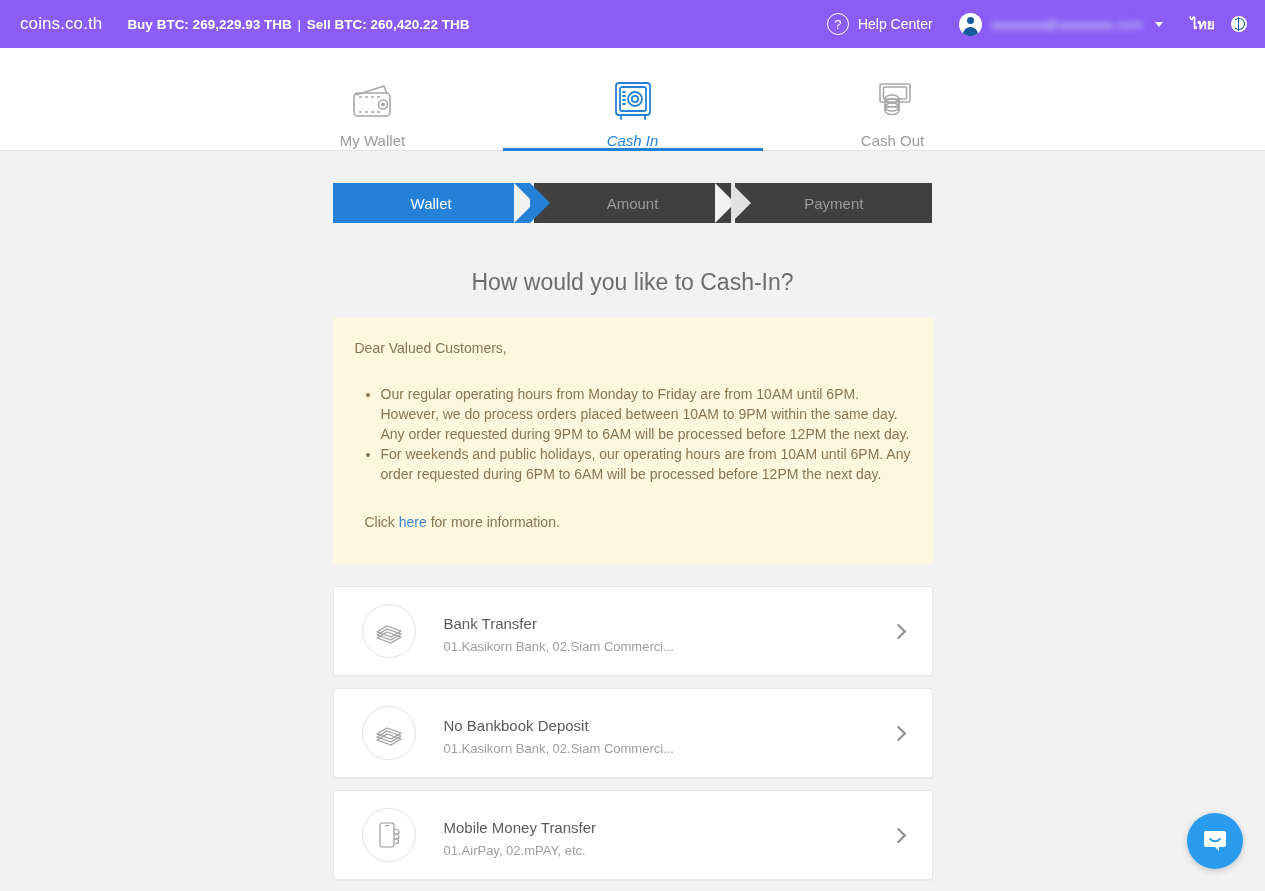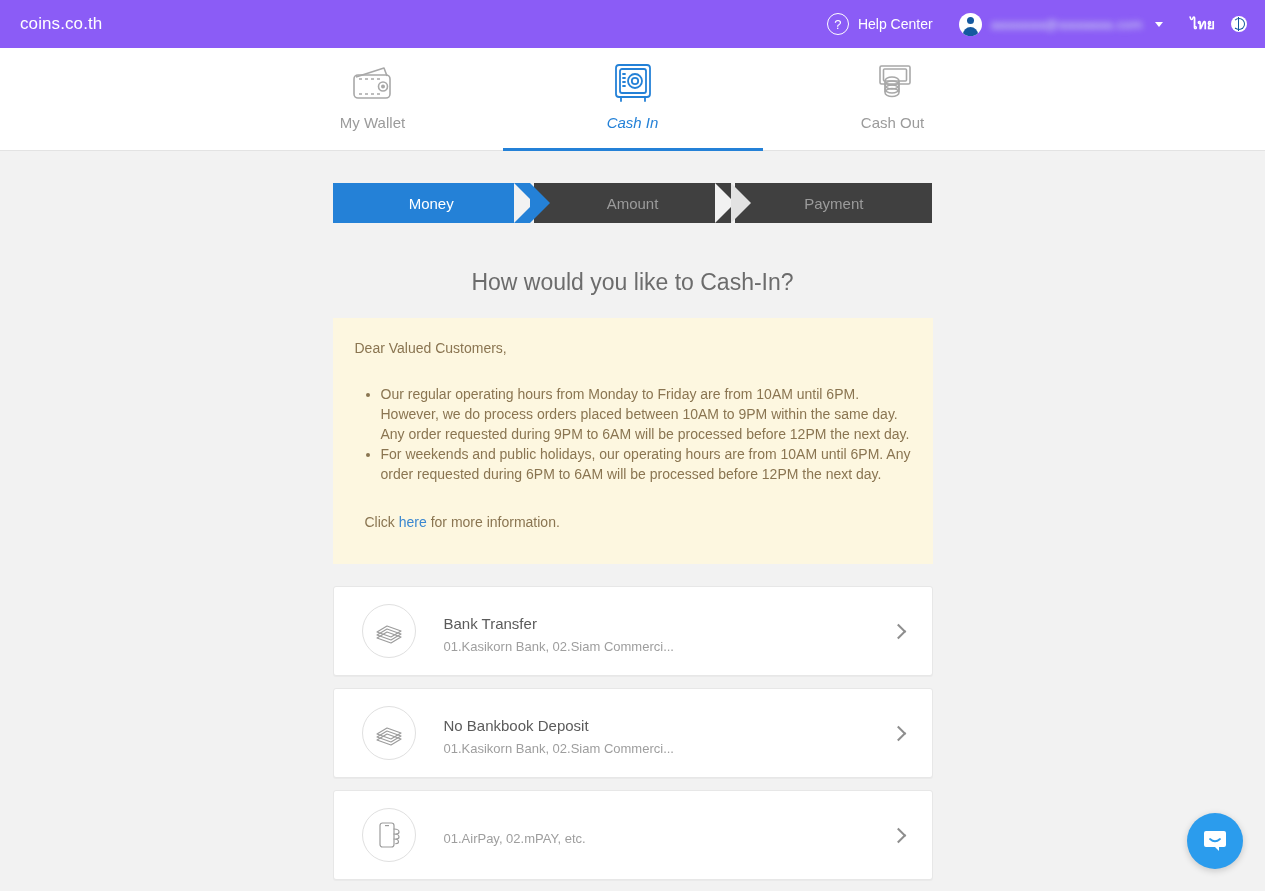--- a/index.html
+++ b/index.html
@@ -149,21 +149,21 @@
     border-bottom: 1px solid #e3e3e3;
     position: relative;
   }
   .tab {
     width: 260px;
     height: 100%;
     display: flex;
     flex-direction: column;
     align-items: center;
     justify-content: flex-start;
-    padding-top: 9px;
+    padding-top: 27px;
     cursor: pointer;
     position: relative;
     text-align: right;
   }
   .tab-icon {
     height: 52px;
     display: flex;
     align-items: center;
     justify-content: center;
   }
@@ -316,20 +316,25 @@
     justify-content: center;
     cursor: pointer;
     box-shadow: 0 2px 7px rgba(0,0,0,0.18);
   }
 </style>
 </head>
 <body>
 
 <div class="topbar">
   <div class="brand">coins.co.th</div>
+  <div class="rates">
+    <span>Buy BTC: 269,229.93 THB</span>
+    <span class="sep">|</span>
+    <span>Sell BTC: 260,420.22 THB</span>
+  </div>
 
   <div class="topbar-right">
     <div class="help-center">
       <span class="circle-icon">?</span>
       <span>Help Center</span>
     </div>
 
     <div class="user-menu">
       <span class="avatar-icon"></span>
       <span class="user-email">aaaaaaa@aaaaaaa.com</span>
@@ -386,21 +391,21 @@
       </svg>
     </div>
     <div class="tab-label">Cash Out</div>
   </div>
 </div>
 
 <div class="content">
 
   <div class="steps">
     <div class="step done">
-      <span>Money</span>
+      <span>Wallet</span>
     </div>
     <div class="step">
       <span>Amount</span>
     </div>
     <div class="step">
       <span>Payment</span>
     </div>
   </div>
 
   <h1 class="page-title">How would you like to Cash-In?</h1>
@@ -450,20 +455,21 @@
       <div class="method-ico">
         <svg width="28" height="30" viewBox="0 0 28 30" fill="none" stroke="#9c9c9c" stroke-width="1.2" stroke-linejoin="round">
           <rect x="5" y="3" width="14" height="24" rx="2.5"></rect>
           <path d="M10 5.6 h4"></path>
           <path d="M19 9 c4 0 5 2 5 3 s-1 2-3 2" stroke-linecap="round"></path>
           <path d="M19 14 c4 0 5 2 5 3 s-1 2-3 2" stroke-linecap="round"></path>
           <path d="M19 19 c3.5 0 4.5 1.8 4.5 2.8 s-1 1.9-2.7 1.9" stroke-linecap="round"></path>
         </svg>
       </div>
       <div class="method-text">
+        <div class="method-title">Mobile Money Transfer</div>
         <div class="method-sub">01.AirPay, 02.mPAY, etc.</div>
       </div>
       <span class="chevron-right"></span>
     </div>
 
   </div>
 </div>
 
 <div class="chat-widget">
   <svg width="26" height="26" viewBox="0 0 26 26">

